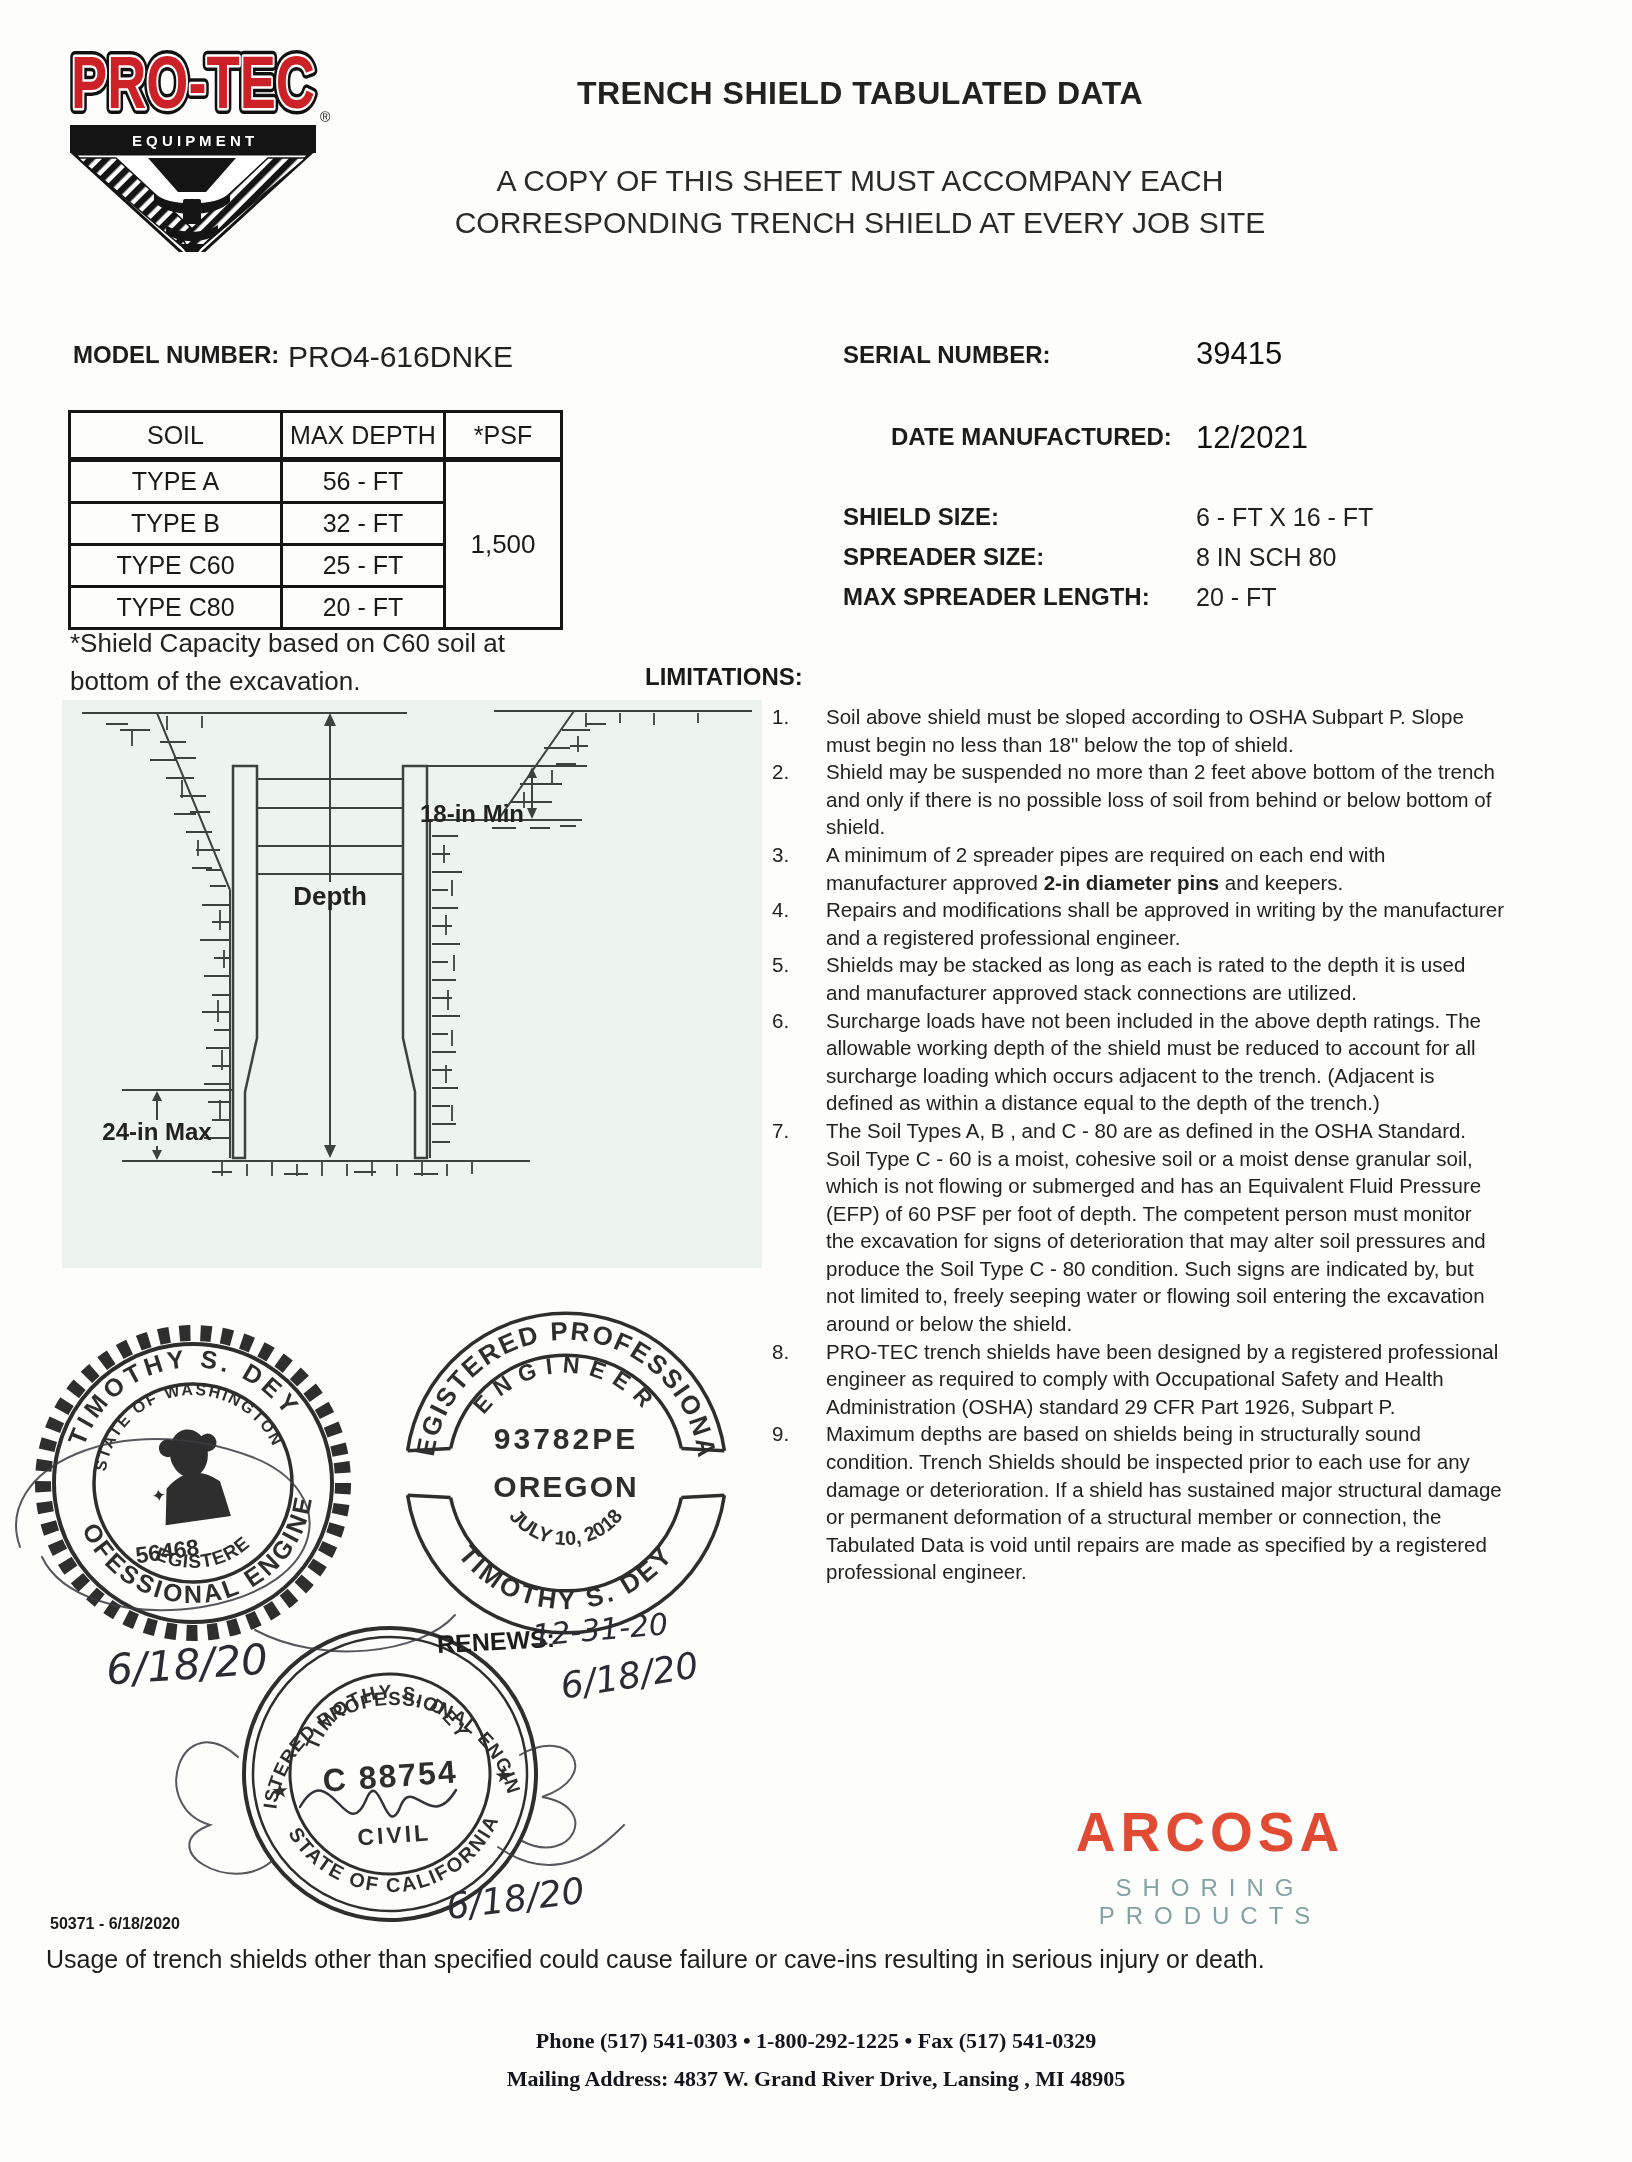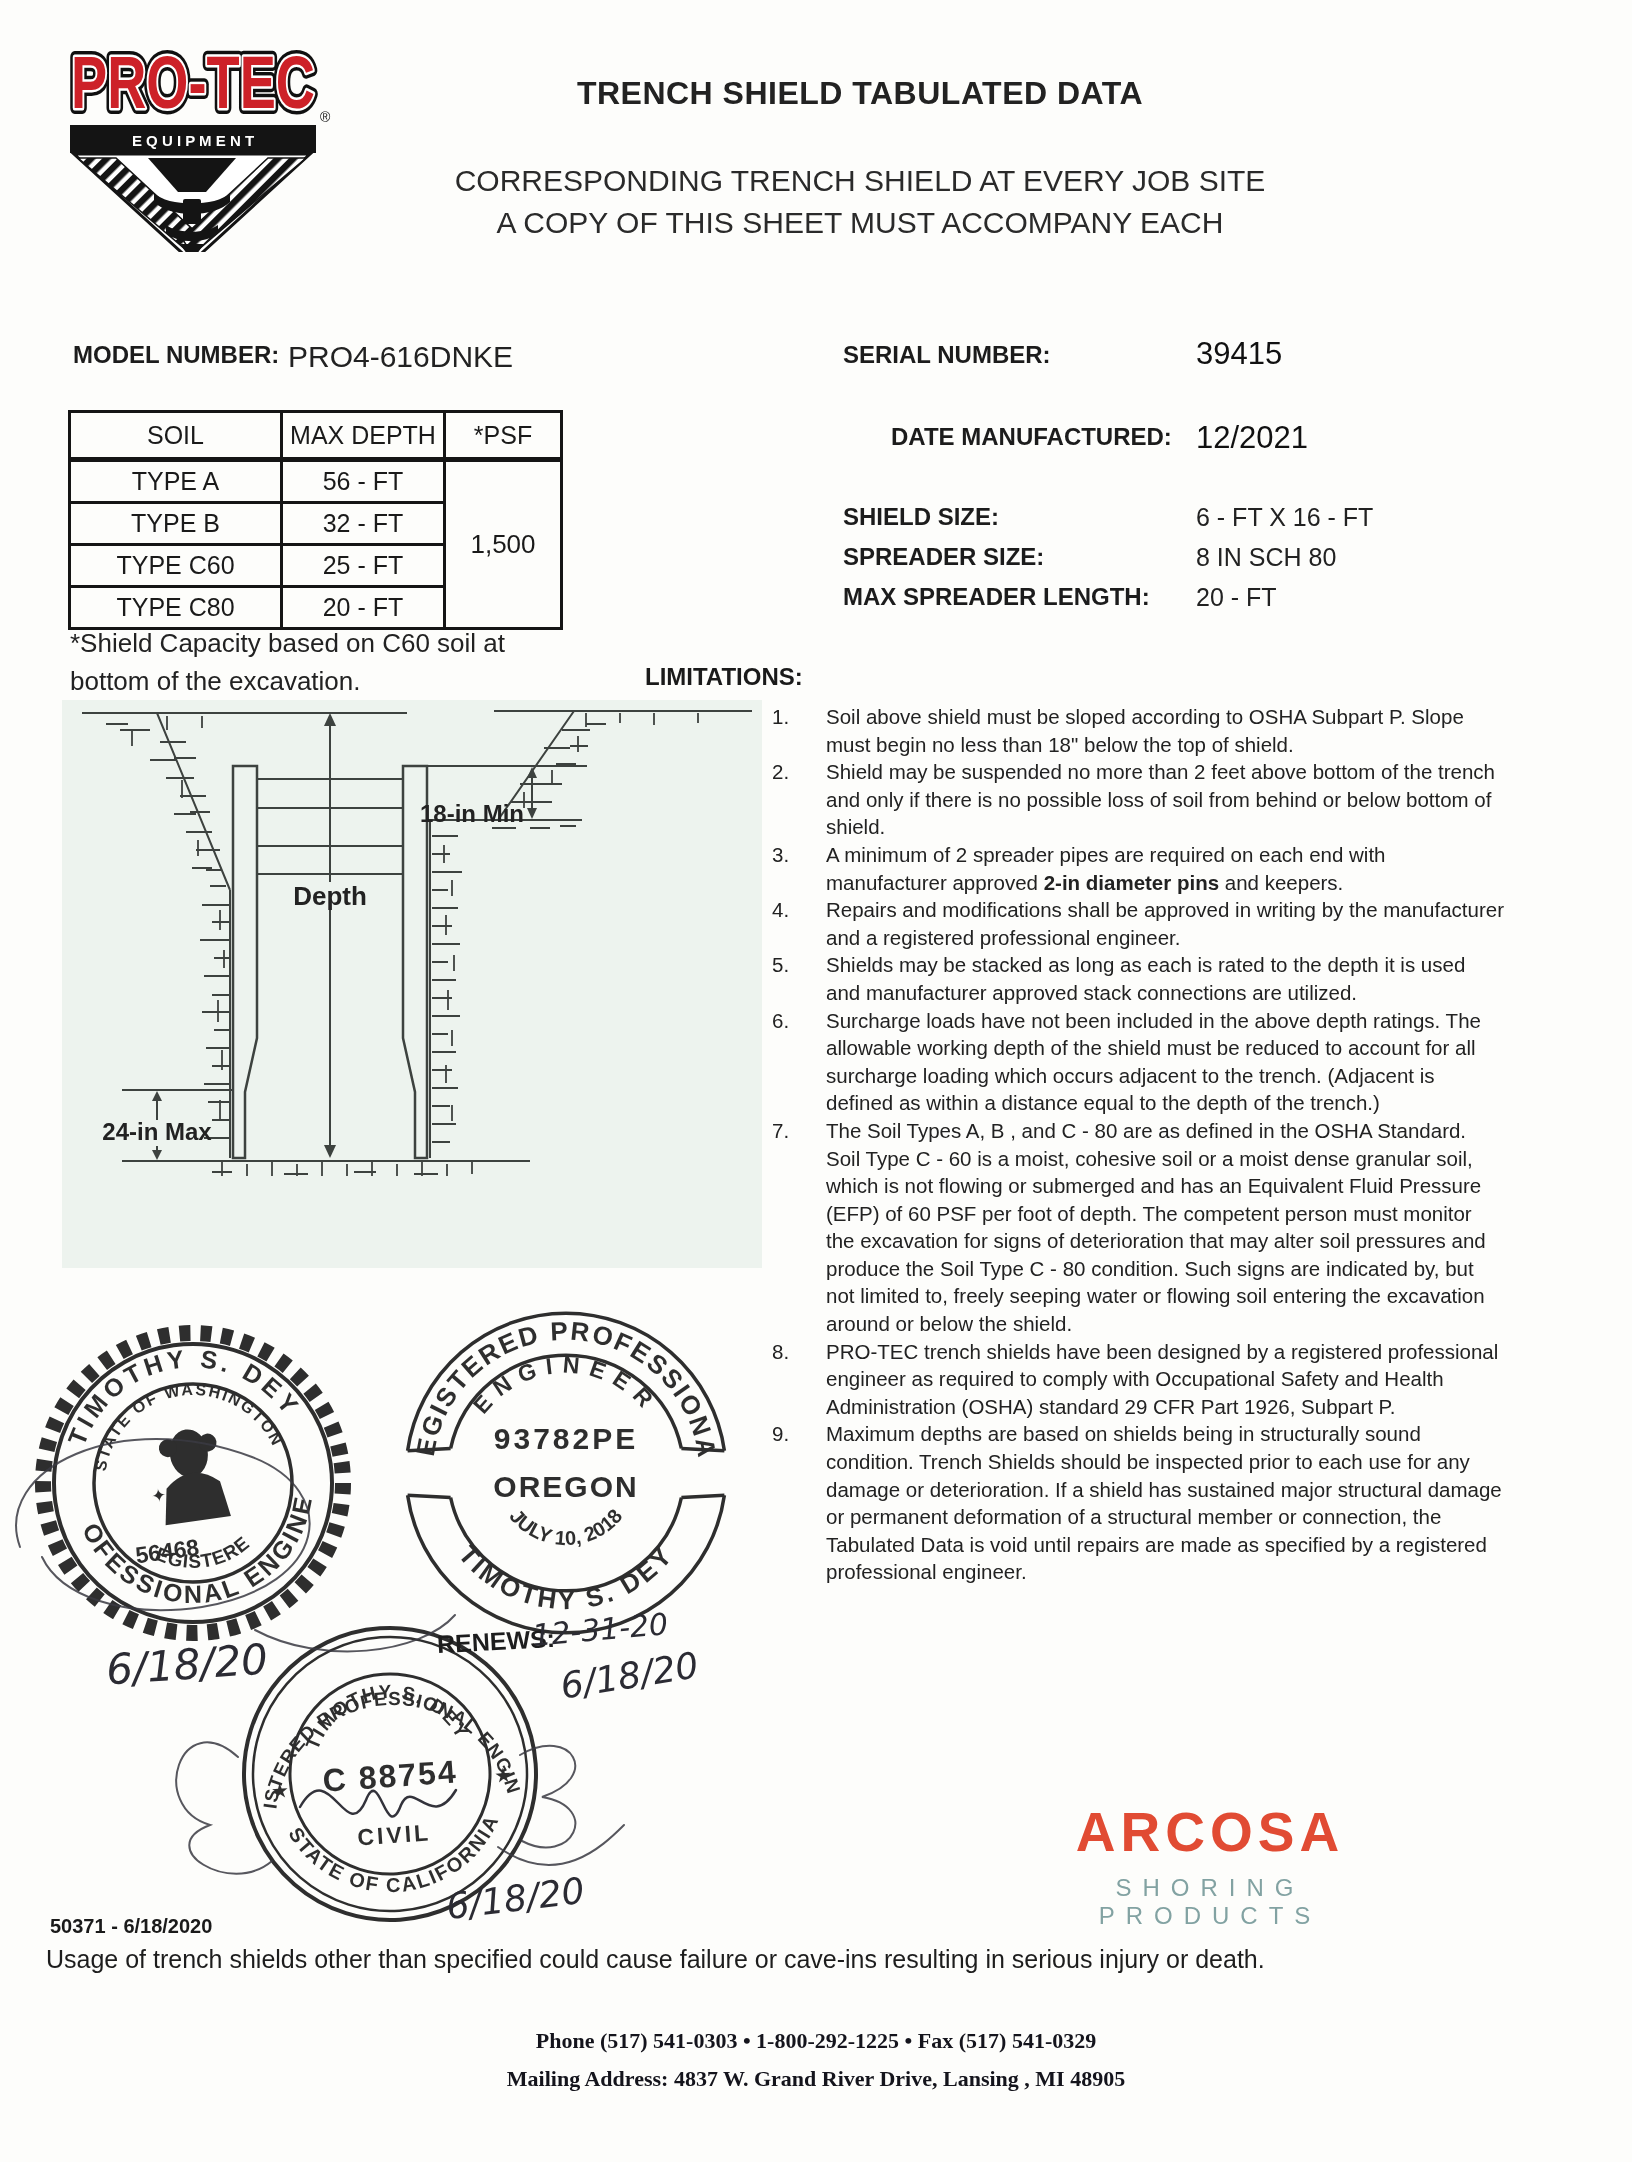--- a/index.html
+++ b/index.html
@@ -32,21 +32,21 @@
   
   .diagram-bg{background:#edf3ee;}
   
   .hand{font-family:"DejaVu Sans",sans-serif;font-style:italic;color:#2b2b33;white-space:nowrap;}
   .stampword{font-weight:800;color:#1d1d1d;white-space:nowrap;}
   
   .arcosa{width:420px;text-align:center;}
   .arcosa-brand{font-size:55px;font-weight:900;letter-spacing:5px;}
   .arcosa-sub{font-size:24px;letter-spacing:11px;margin-top:10px;}
   
-  .docnum{font-size:20px;font-weight:bold;}
+  .docnum{font-size:16px;font-weight:bold;}
   .warning{font-size:25px;color:#1d1d1d;}
   .footer-line{left:0;width:1632px;text-align:center;
      font-family:"Liberation Serif",serif;font-weight:bold;font-size:22px;color:#14141c;}
   svg text{font-family:"Liberation Sans",sans-serif;}
 </style>
 </head>
 <body>
 
 <div class="page">
 
@@ -73,22 +73,22 @@
       <path d="M102,180 C118,196 162,196 178,180 L178,171 C164,185 116,185 102,171 Z" fill="#141414"></path>
       <rect x="131" y="177" width="18" height="25" rx="2" fill="#141414"></rect>
       <path d="M114,211 C126,222 154,222 166,211 L166,203 C154,212 126,212 114,203 Z" fill="#141414"></path>
       <polygon points="128,222 152,222 140,239" fill="#141414"></polygon>
     </g>
   </svg>
 
   <div class="abs title-block">
     <div class="doc-title">TRENCH SHIELD TABULATED DATA</div>
     <div class="doc-sub">
+      <div>A COPY OF THIS SHEET MUST ACCOMPANY EACH</div>
       <div>CORRESPONDING TRENCH SHIELD AT EVERY JOB SITE</div>
-      <div>A COPY OF THIS SHEET MUST ACCOMPANY EACH</div>
     </div>
   </div>
 
   <div class="abs lbl" style="left:73px;top:341px;">MODEL NUMBER:</div>
   <div class="abs val" style="left:288px;top:340px;font-size:30px;">PRO4-616DNKE</div>
 
   <div class="abs lbl" style="left:843px;top:341px;">SERIAL NUMBER:</div>
   <div class="abs val-big" style="left:1196px;top:336px;">39415</div>
 
   <div class="abs lbl" style="left:891px;top:423px;">DATE MANUFACTURED:</div>

